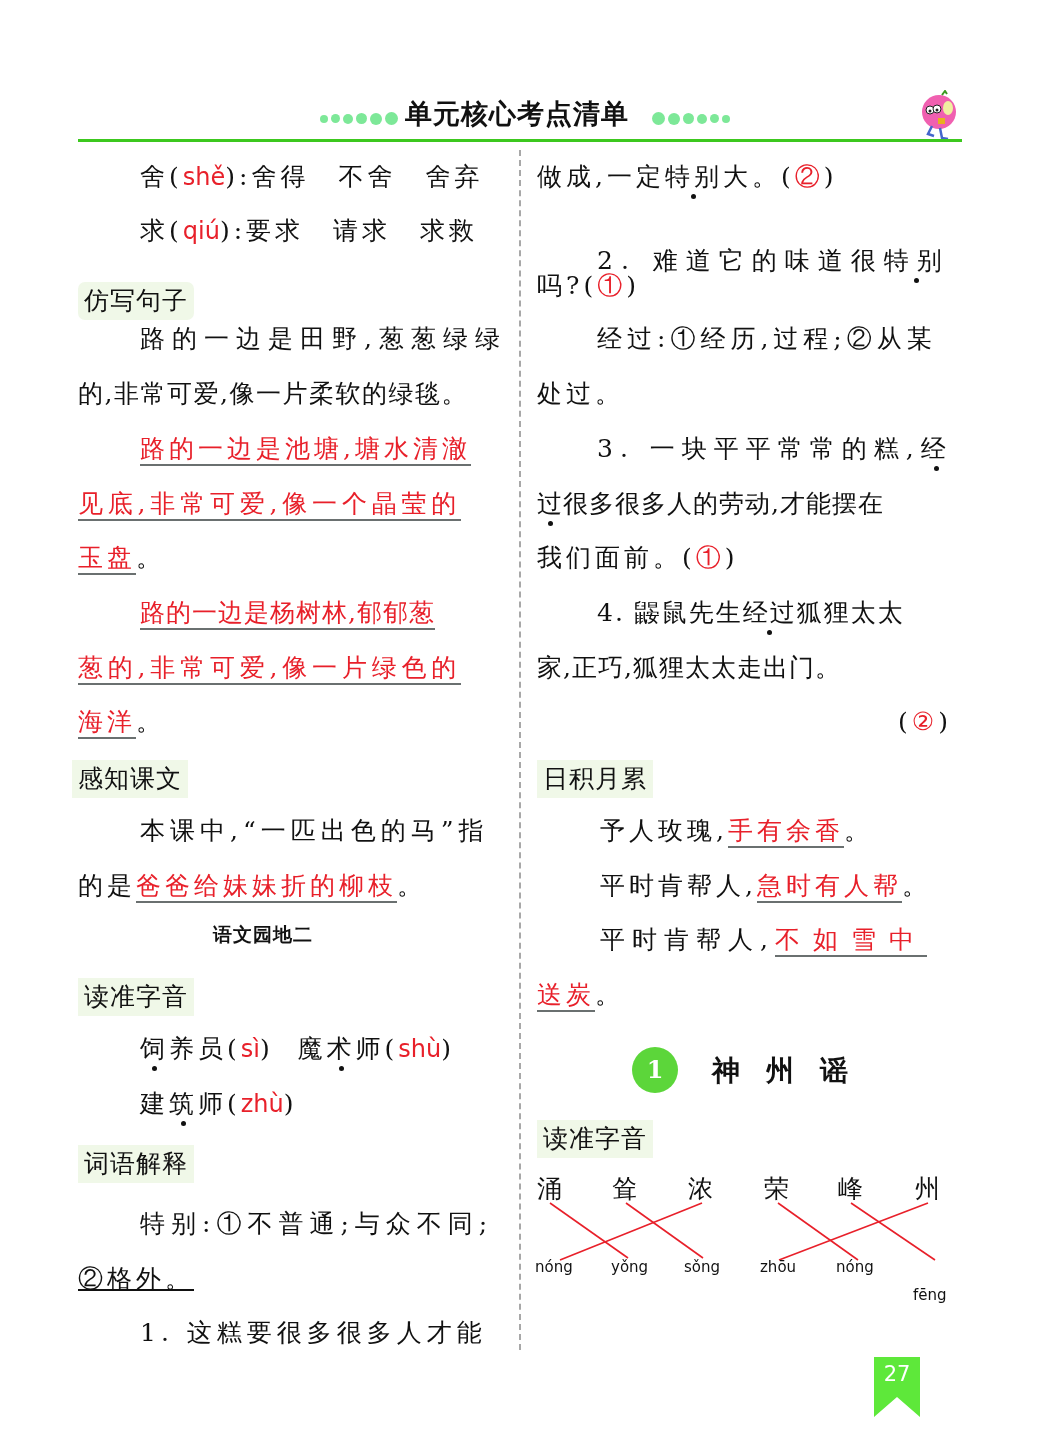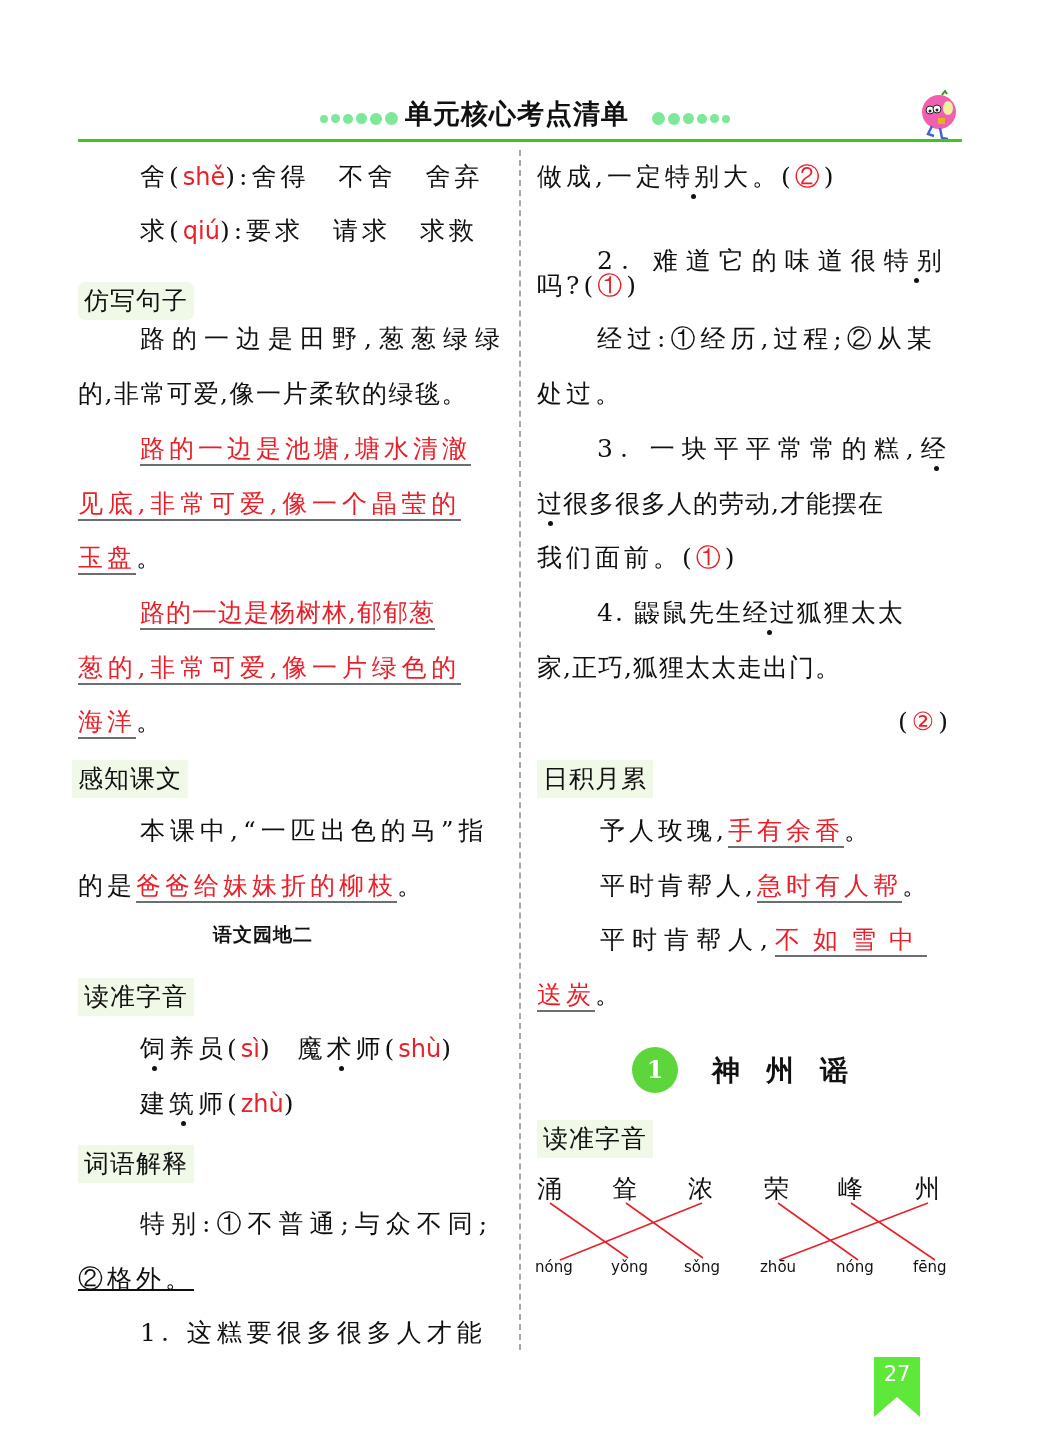--- a/index.html
+++ b/index.html
@@ -215,18 +215,18 @@
     <line x1="851" y1="1203" x2="935" y2="1260"></line>
     <line x1="928" y1="1203" x2="779" y2="1260"></line>
   </g>
 </svg>
 
 <div class="match-py" style="left:535px;">nóng</div>
 <div class="match-py" style="left:611px;">yǒng</div>
 <div class="match-py" style="left:684px;">sǒng</div>
 <div class="match-py" style="left:760px;">zhōu</div>
 <div class="match-py" style="left:836px;">nóng</div>
-<div class="match-py" style="left:913px;">fēng</div>
+<div class="match-py" style="left:913px;margin-top:28px;">fēng</div>
 
 <svg class="page-tab" viewBox="0 0 46 60">
   <polygon points="0,0 46,0 46,60 23,40 0,60" fill="#5ee83a"></polygon>
 </svg>
 <div class="page-num">27</div>
 
 </body></html>

